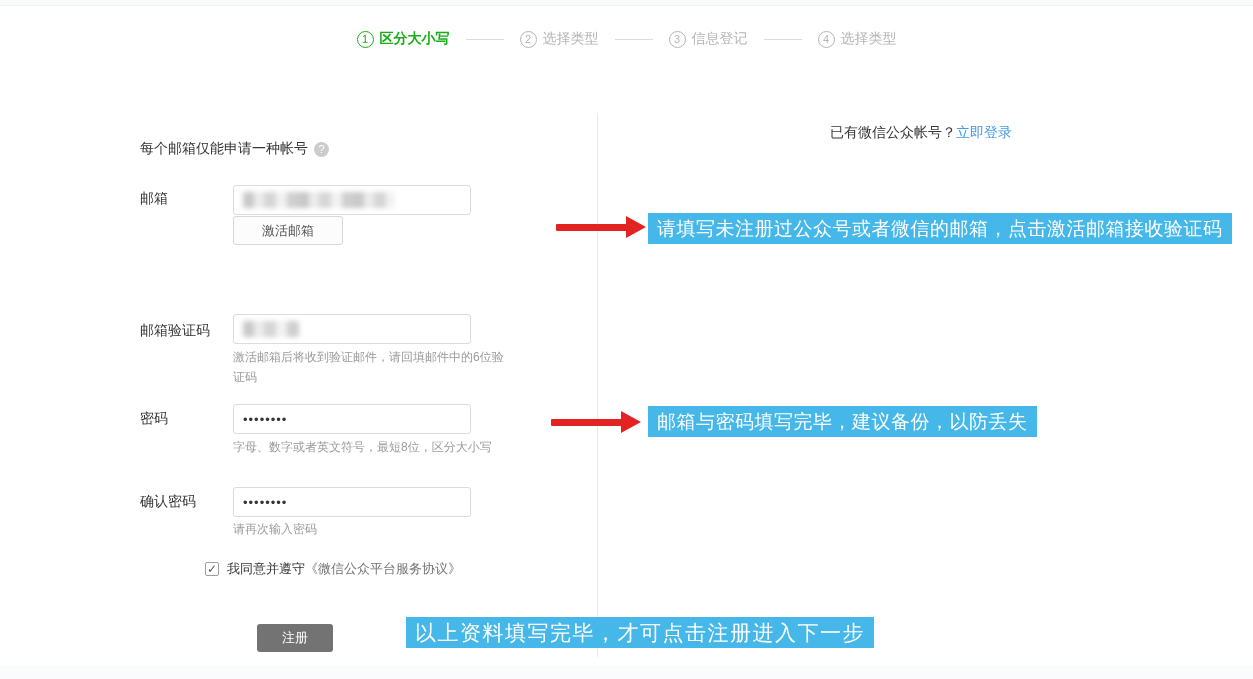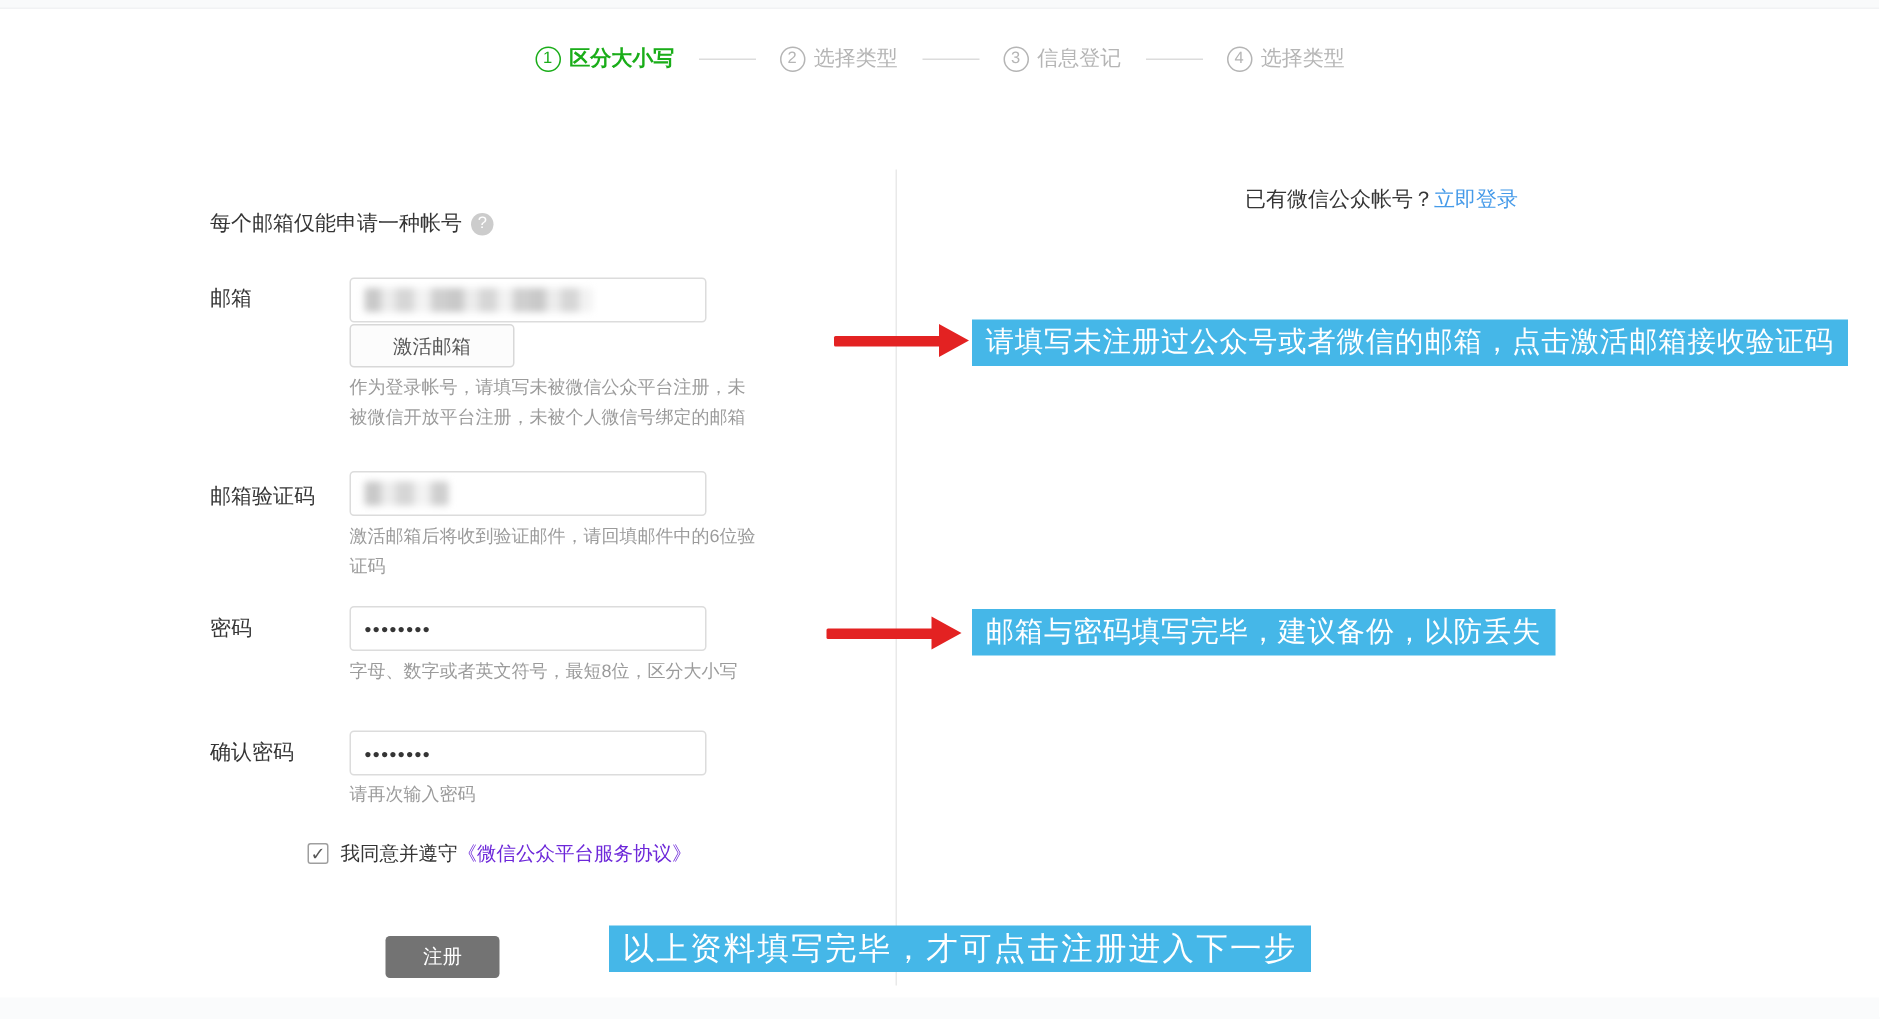--- a/index.html
+++ b/index.html
@@ -15,21 +15,21 @@
   .step .circle { width: 17px; height: 17px; border: 1px solid #b5b5b5; border-radius: 50%; display: flex; align-items: center; justify-content: center; font-size: 11px; margin-right: 6px; line-height: 1; }
   .step.active { color: #1aad19; font-weight: bold; }
   .step.active .circle { border-color: #1aad19; color: #1aad19; font-weight: normal; }
   .dash { width: 38px; height: 1px; background: #dcdcdc; margin: 0 16px; }
 
   .notice { position: absolute; left: 140px; top: 124px; font-size: 14px; color: #353535; display: flex; align-items: center; margin-top: 16px; }
   .help-icon { display: inline-flex; width: 15px; height: 15px; border-radius: 50%; background: #cccccc; color: #fff; font-size: 11px; align-items: center; justify-content: center; margin-left: 6px; cursor: pointer; }
 
   .login-line { position: absolute; left: 830px; top: 124px; font-size: 14px; color: #353535; }
   .link-blue { color: #459ae9; text-decoration: none; cursor: pointer; }
-  .link-green { color: #6d28d9; text-decoration: none; cursor: pointer; }
+  .link-green { color: #737373; text-decoration: none; cursor: pointer; }
 
   .divider { position: absolute; left: 597px; top: 113px; width: 1px; height: 544px; background: #e9e9e9; }
 
   .flabel { position: absolute; left: 140px; font-size: 14px; color: #353535; }
   .finput { position: absolute; left: 233px; width: 238px; height: 30px; border: 1px solid #dcdcdc; border-radius: 3px; padding: 0 9px; font-size: 13px; color: #353535; letter-spacing: 1px; background: #fff; outline: none; }
   .mosaic { position: absolute; height: 16px; border-radius: 2px; filter: blur(2.5px);
     background: repeating-linear-gradient(90deg,#c9c9c9 0 11px,#ececec 11px 21px,#d6d6d6 21px 33px,#f2f2f2 33px 44px,#cfcfcf 44px 55px); }
   .helper { position: absolute; left: 233px; font-size: 12px; color: #9b9b9b; line-height: 20px; }
 
   .activate-btn { position: absolute; left: 233px; top: 216px; width: 110px; height: 29px; background: #fcfcfc; border: 1px solid #d8d8d8; border-radius: 3px; font-size: 13px; color: #555; cursor: pointer; }
@@ -82,21 +82,20 @@
   <div class="login-line">
     <span>已有微信公众帐号？</span><a class="link-blue">立即登录</a>
   </div>
 
   <div class="divider"></div>
 
   <label class="flabel" style="top:190px">邮箱</label>
   <input class="finput" style="top: 185px;">
   <div class="mosaic" style="left:243px; top:192px; width:152px"></div>
   <button class="activate-btn">激活邮箱</button>
-  <div class="helper" style="top:248px; width:273px">作为登录帐号，请填写未被微信公众平台注册，未被微信开放平台注册，未被个人微信号绑定的邮箱</div>
 
   <label class="flabel" style="top:322px">邮箱验证码</label>
   <input class="finput" style="top: 314px;">
   <div class="mosaic" style="left:243px; top:321px; width:56px"></div>
   <div class="helper" style="top:347px; width:273px">激活邮箱后将收到验证邮件，请回填邮件中的6位验证码</div>
 
   <label class="flabel" style="top:410px">密码</label>
   <input class="finput" style="top: 404px;" value="••••••••">
   <div class="helper" style="top:437px; width:330px; white-space:nowrap">字母、数字或者英文符号，最短8位，区分大小写</div>
 

